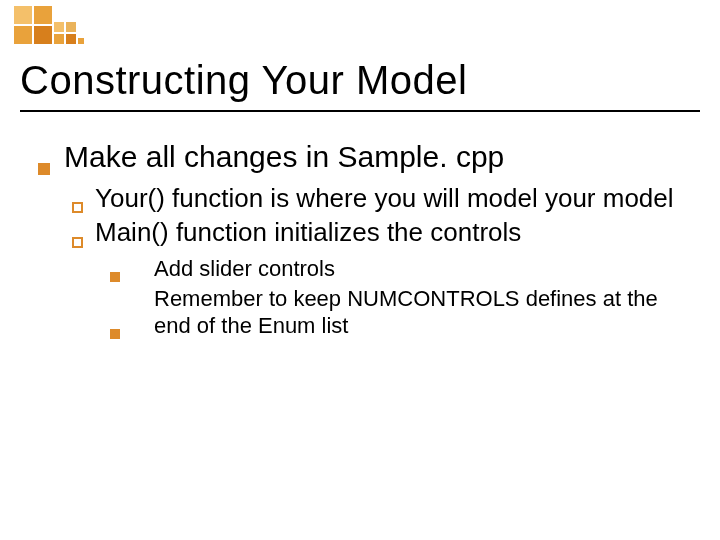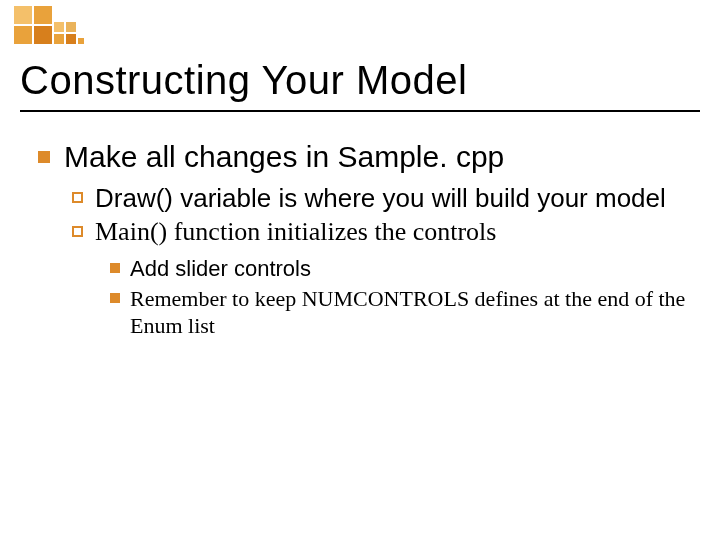--- a/index.html
+++ b/index.html
@@ -3,31 +3,31 @@
 <meta charset="utf-8">
 <style>
   * { margin: 0; padding: 0; box-sizing: border-box; }
   html, body { width: 720px; height: 540px; background: #fff; font-family: Arial, Helvetica, sans-serif; color: #000; }
   .slide { width: 720px; height: 540px; position: relative; padding: 0; }
   .decor { position: absolute; left: 14px; top: 6px; }
   .decor svg { display: block; }
   .title { position: absolute; left: 20px; top: 58px; font-size: 40px; font-weight: 400; letter-spacing: 0.5px; }
   .title-rule { position: absolute; left: 20px; top: 110px; width: 680px; height: 2px; background: #000; }
   .content { position: absolute; left: 38px; top: 140px; width: 650px; }
-  .row { display: flex; align-items: flex-start; }
+  .row { display: flex; align-items: flex-end; }
   .bullet-sq { width: 12px; height: 12px; flex: 0 0 12px; margin-top: 11px; margin-right: 14px; }
   .bullet-sq.orange { background: #dd8a2a; }
   .bullet-sq.sm { width: 10px; height: 10px; flex: 0 0 10px; margin-top: 7px; margin-right: 10px; }
   .bullet-open { width: 11px; height: 11px; flex: 0 0 11px; border: 2px solid #dd8a2a; margin-top: 9px; margin-right: 12px; background: #fff; }
   .lvl1-text { font-size: 30px; line-height: 1.15; }
   .lvl2 { margin-left: 34px; margin-top: 10px; }
   .lvl2-text { font-size: 26px; line-height: 1.18; }
-  .lvl3 { margin-left: 72px; margin-top: 6px; }
+  .lvl3 { margin-left: 72px; margin-top: 6px; gap: 24px; }
   .lvl3-text { font-size: 22px; line-height: 1.2; }
-  .gap-sm { margin-top: 4px; font-family: Liberation Serif, serif; }
+  .gap-sm { margin-top: 4px; }
   .gap-md { margin-top: 8px; }
 </style>
 </head>
 <body>
 
 <div class="slide">
 
   <div class="decor">
     <svg width="80" height="46" viewBox="0 0 80 46">
       <rect x="0" y="0" width="18" height="18" fill="#f4c06a"></rect>
@@ -47,21 +47,21 @@
 
   <div class="content">
 
     <div class="row">
       <span class="bullet-sq orange"></span>
       <span class="lvl1-text">Make all changes in Sample. cpp</span>
     </div>
 
     <div class="row lvl2 gap-md">
       <span class="bullet-open"></span>
-      <span class="lvl2-text"><span>Draw()</span><span> variable is where you will build your model</span></span>
+      <span class="lvl2-text"><span>Your()</span><span> function is where you will model your model</span></span>
     </div>
 
     <div class="row lvl2 gap-sm">
       <span class="bullet-open"></span>
       <span class="lvl2-text"><span>Main()</span><span> function initializes the controls</span></span>
     </div>
 
     <div class="row lvl3 gap-md">
       <span class="bullet-sq orange sm"></span>
       <span class="lvl3-text">Add slider controls</span>

